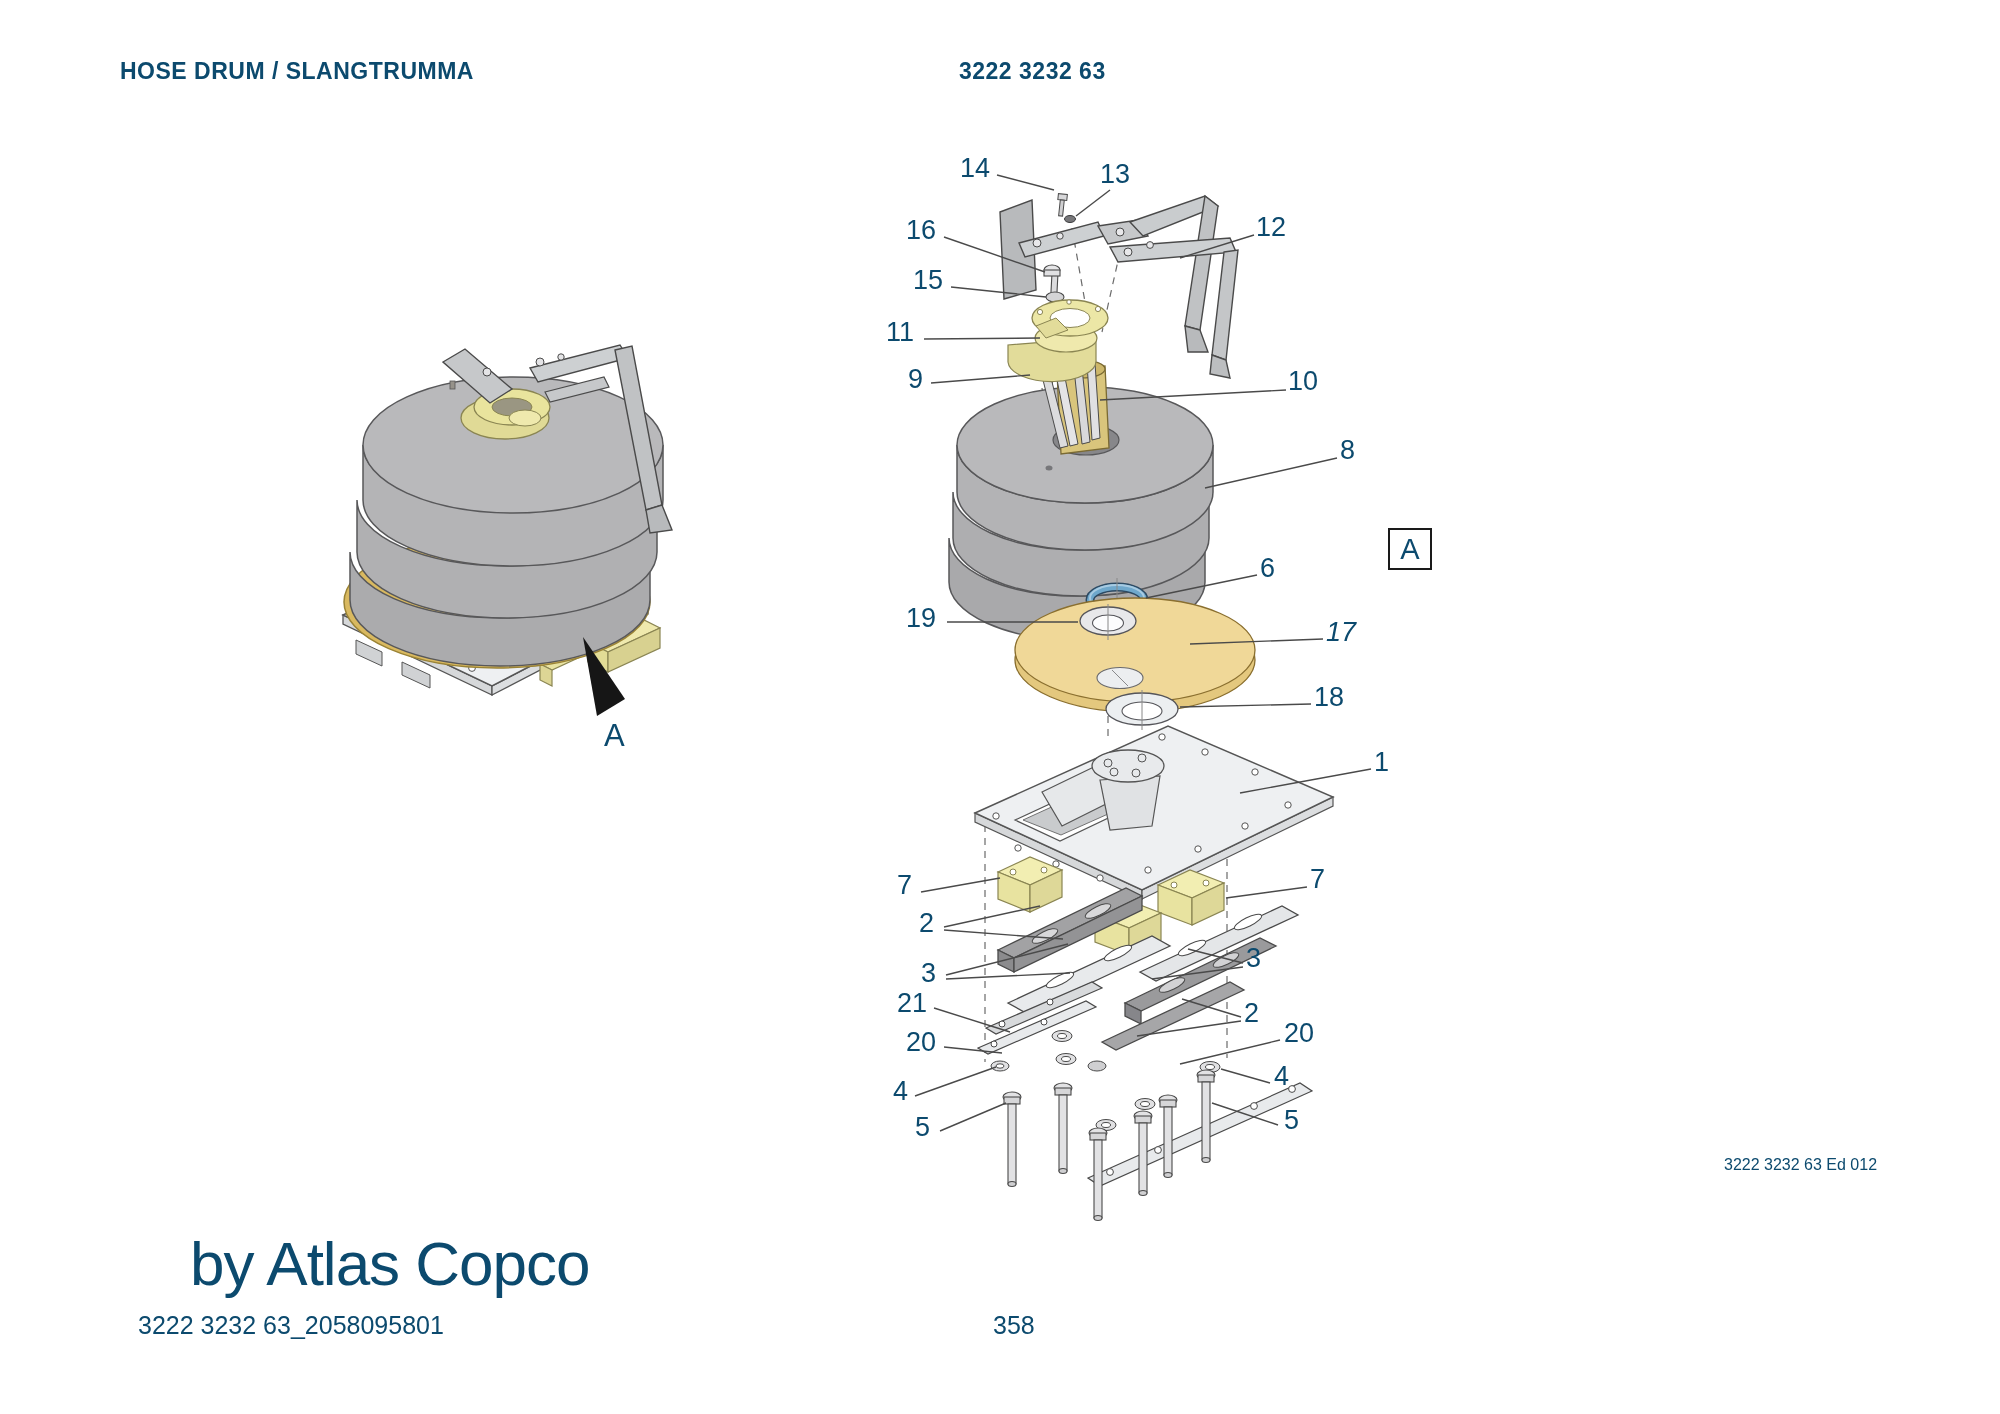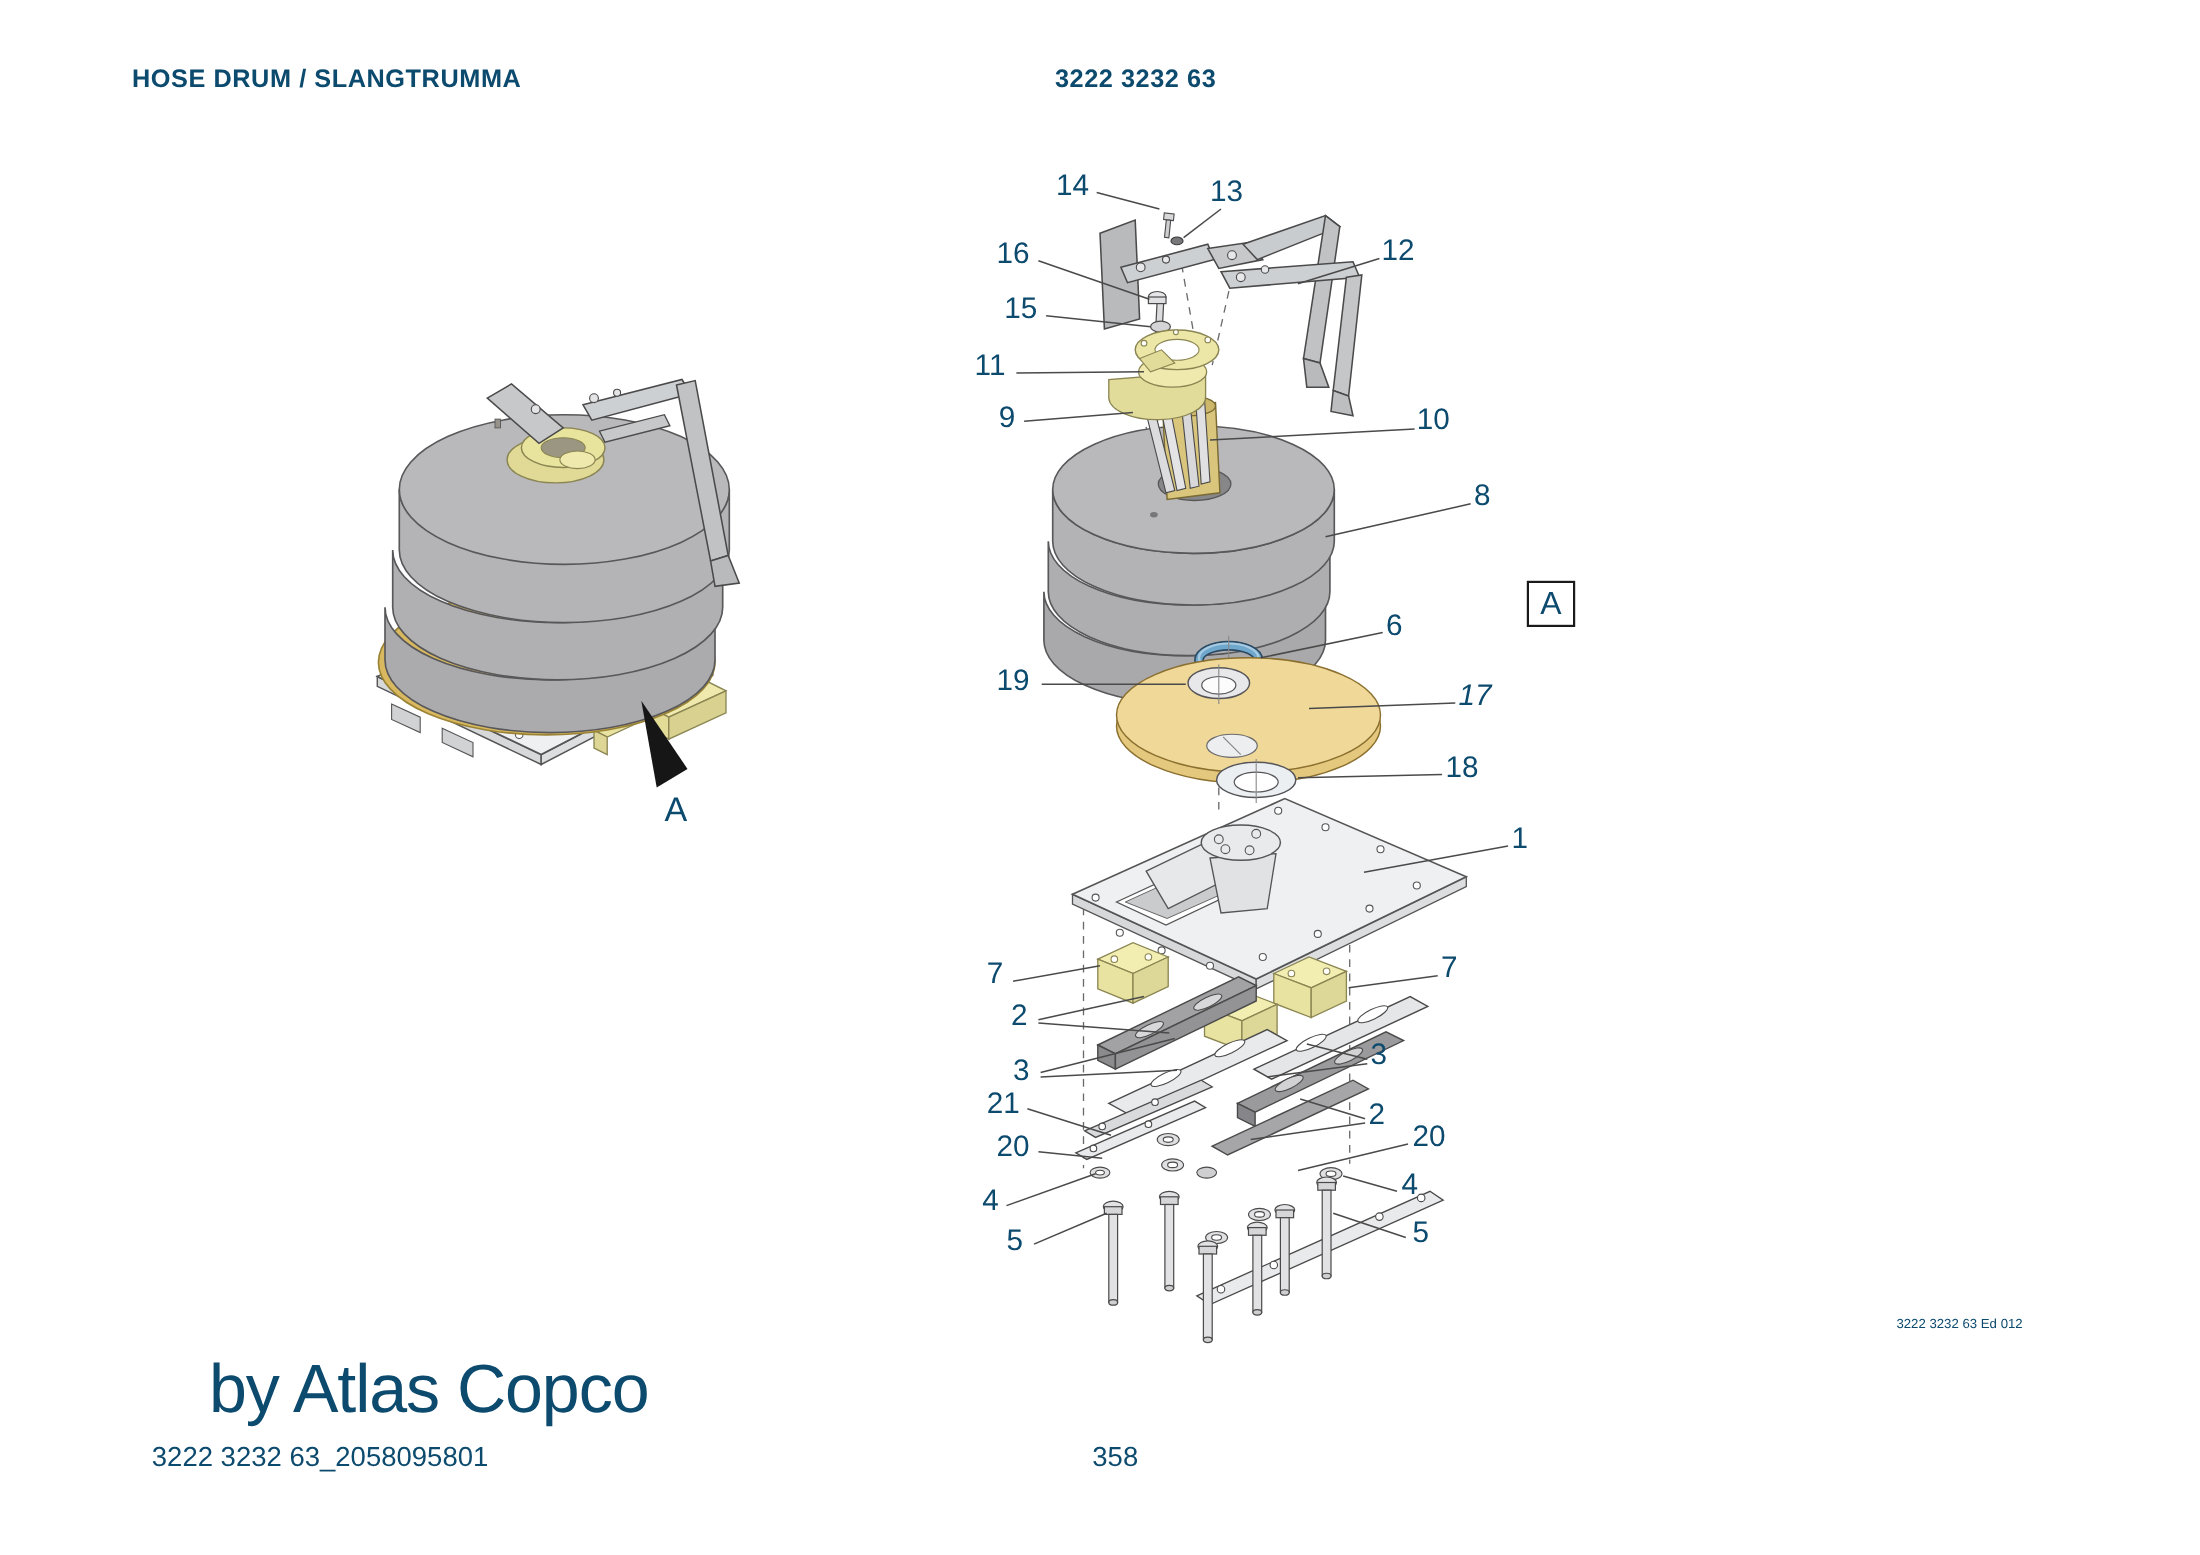--- a/index.html
+++ b/index.html
@@ -3,21 +3,21 @@
 <meta charset="utf-8">
 <style>
   html,body{margin:0;padding:0;background:#888;}
   #page{position:relative;width:2000px;height:1414px;background:#ffffff;overflow:hidden;
         font-family:"Liberation Sans",sans-serif;color:#0c4a6e;}
   .hdr{position:absolute;font-size:23px;font-weight:bold;letter-spacing:.5px;white-space:nowrap;}
   .callout{position:absolute;font-size:27px;line-height:1;white-space:nowrap;}
   .abox{position:absolute;left:1388px;top:528px;width:40px;height:38px;border:2.5px solid #1a1a1a;
         display:flex;align-items:center;justify-content:center;font-size:29px;}
   .alabel{position:absolute;left:604px;top:718px;font-size:31px;}
-  .edition{position:absolute;left:1724px;top:1156px;font-size:12px;white-space:nowrap;margin-top:40px;}
+  .edition{position:absolute;left:1724px;top:1156px;font-size:16px;white-space:nowrap;}
   .brand{position:absolute;left:190px;top:1228px;font-size:62px;letter-spacing:-1px;white-space:nowrap;}
   .docid{position:absolute;left:138px;top:1311px;font-size:25px;white-space:nowrap;}
   .pageno{position:absolute;left:993px;top:1311px;font-size:25px;white-space:nowrap;}
   svg{position:absolute;overflow:visible;}
   .ln{stroke:#4a4a4a;stroke-width:1.4;fill:none;}
   .dash{stroke:#6a6a6a;stroke-width:1.2;fill:none;stroke-dasharray:7 6;}
 </style>
 </head>
 <body>
 

